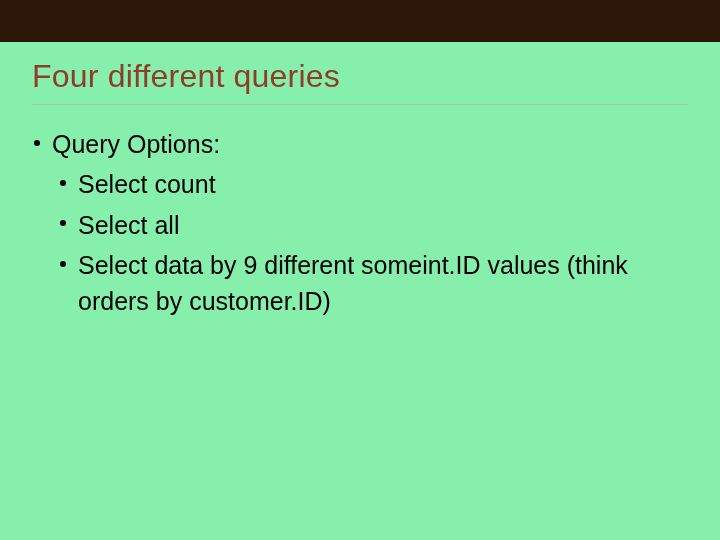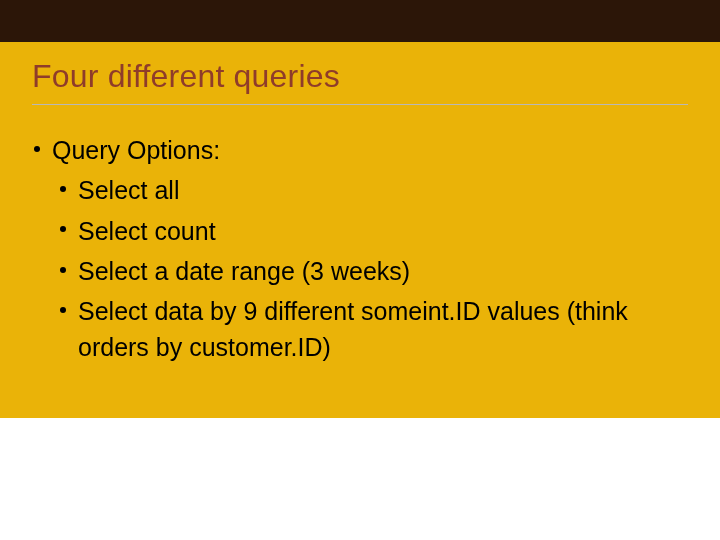--- a/index.html
+++ b/index.html
@@ -7,22 +7,22 @@
     padding: 0;
     width: 720px;
     height: 540px;
     background: #ffffff;
     font-family: Arial, "Helvetica Neue", Helvetica, sans-serif;
     overflow: hidden;
   }
   .slide {
     position: relative;
     width: 720px;
-    height: 418px;
-    background: #eab308;
+    height: 540px;
+    background: #86efac;
   }
   .top-band {
     position: absolute;
     top: 0;
     left: 0;
     width: 720px;
     height: 42px;
     background: #2c1608;
   }
   .title {
@@ -37,21 +37,21 @@
   .title-rule {
     position: absolute;
     top: 104px;
     left: 32px;
     width: 656px;
     height: 1px;
     background: #b8b8b8;
   }
   .body {
     position: absolute;
-    top: 132px;
+    top: 126px;
     left: 34px;
     right: 40px;
     color: #000000;
     font-size: 25px;
     line-height: 1.45;
   }
   .lvl1 {
     position: relative;
     padding-left: 18px;
     margin-bottom: 4px;
@@ -88,32 +88,28 @@
 
   <div class="body">
 
     <div class="lvl1">
       <span class="bullet"></span>
       <span class="text">Query Options:</span>
     </div>
 
     <div class="lvl2">
       <span class="bullet"></span>
-      <span class="text">Select all</span>
-    </div>
-
-    <div class="lvl2">
-      <span class="bullet"></span>
       <span class="text">Select count</span>
     </div>
 
     <div class="lvl2">
       <span class="bullet"></span>
-      <span class="text">Select a date range (3 weeks)</span>
+      <span class="text">Select all</span>
     </div>
+
 
     <div class="lvl2">
       <span class="bullet"></span>
       <span class="text">Select data by 9 different someint.ID values (think orders by customer.ID)</span>
     </div>
 
   </div>
 </div>
 
 </body></html>

